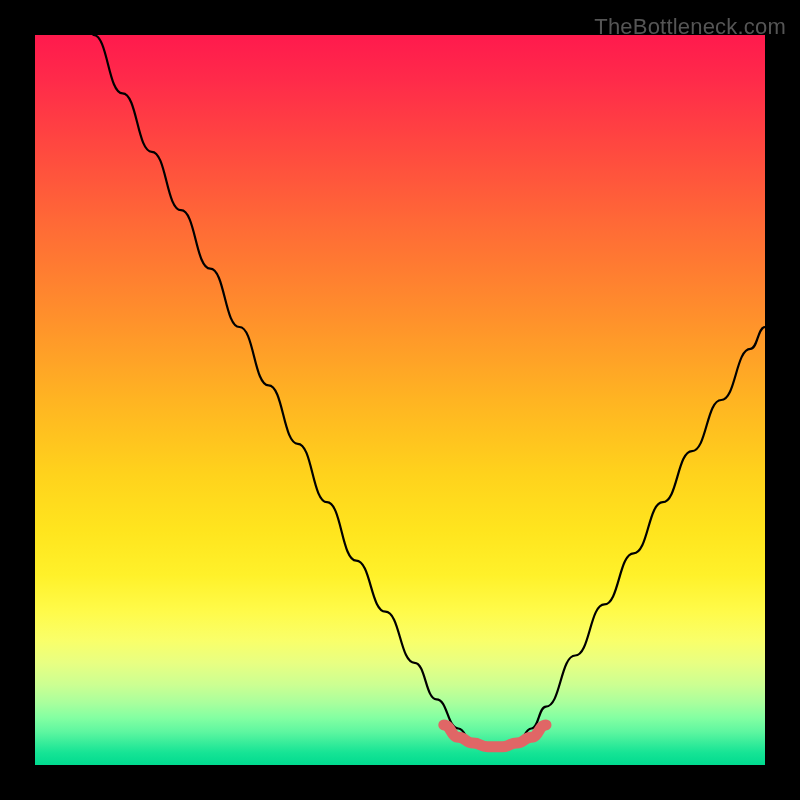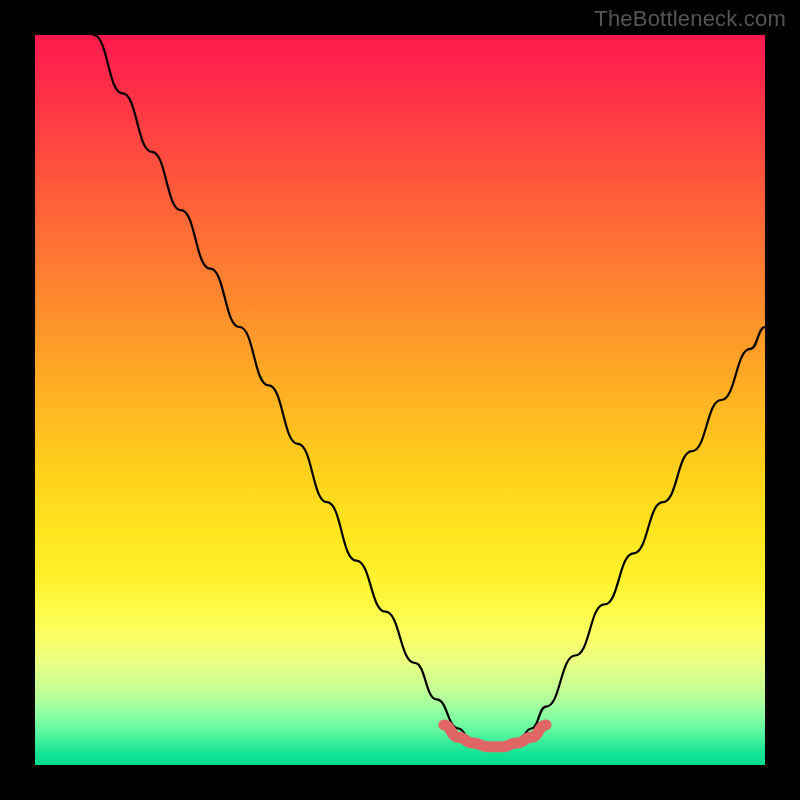--- a/index.html
+++ b/index.html
@@ -6,21 +6,21 @@
   body {
     width: 800px;
     height: 800px;
     background: #000;
     position: relative;
     font-family: Arial, Helvetica, sans-serif;
     overflow: hidden;
   }
   .watermark {
     position: absolute;
-    top: 6px;
+    top: 14px;
     right: 14px;
     color: #555;
     font-size: 22px;
     font-weight: 500;
     z-index: 10;
     letter-spacing: 0.2px;
   }
   .plot-area {
     position: absolute;
     left: 35px;

